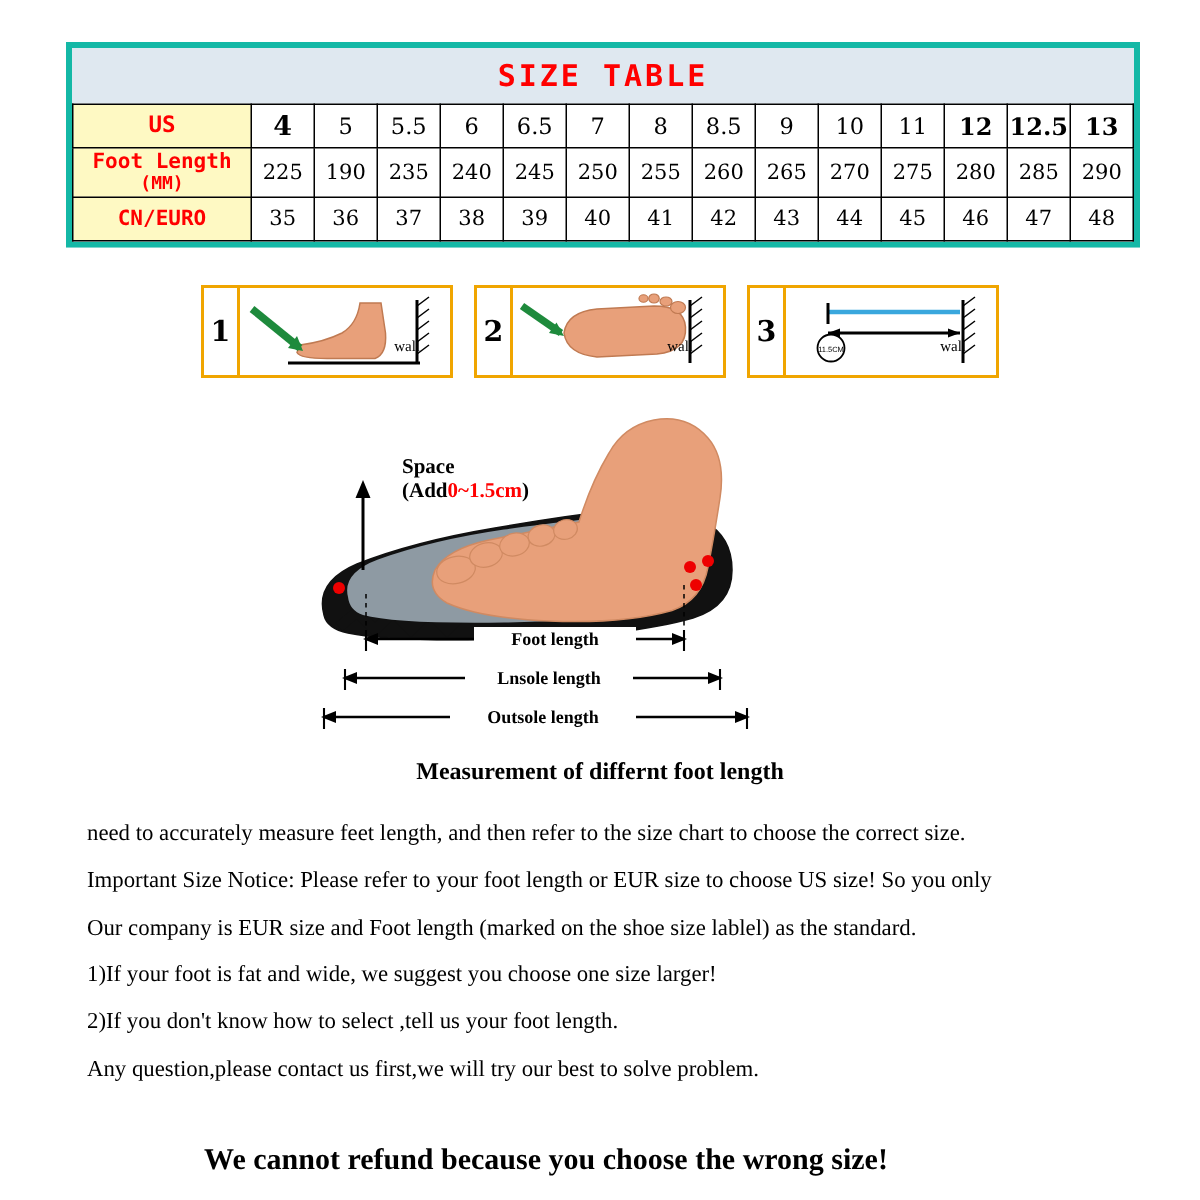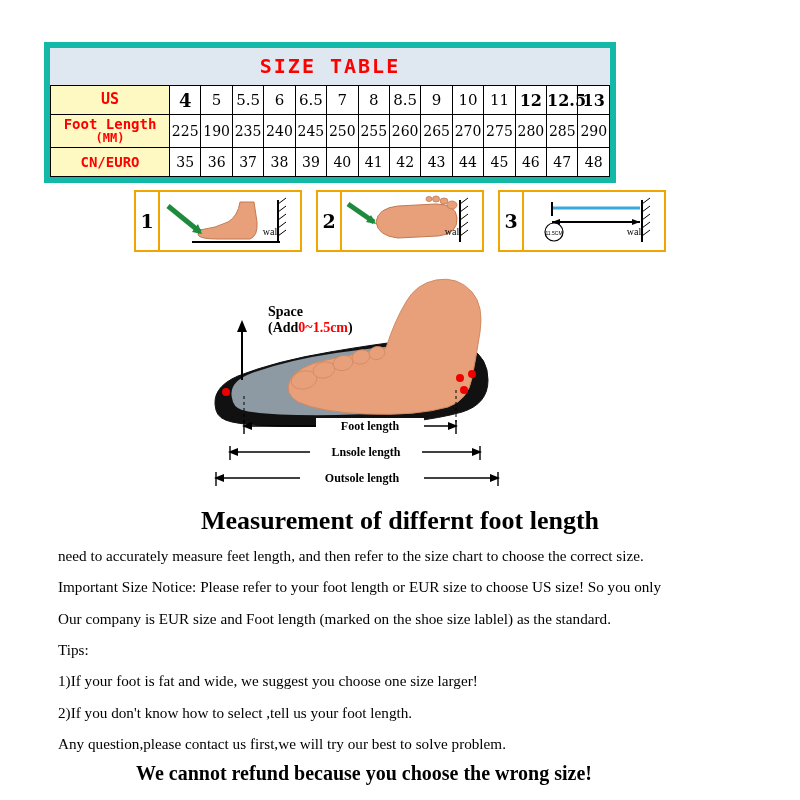--- a/index.html
+++ b/index.html
@@ -16,23 +16,23 @@
   .page {
     position: relative;
     width: 800px;
     height: 800px;
   }
 
   
   .table-block {
     position: absolute;
     left: 44px;
-    top: 42px;
-    width: 572px;
-    border: 6px solid #14b8a6;
+    top: 28px;
+    width: 716px;
+    border: 4px solid #14b8a6;
     box-sizing: border-box;
     background: #dfe8f0;
   }
   .table-title {
     text-align: center;
     color: #ff0000;
     font-family: "DejaVu Sans Mono", monospace;
     font-size: 20px;
     font-weight: bold;
     letter-spacing: 2px;
@@ -153,21 +153,21 @@
   .space-label .red {
     color: #ff0000;
   }
   .measure-title {
     position: absolute;
     left: 0;
     top: 506px;
     width: 800px;
     text-align: center;
     font-family: "Liberation Serif", serif;
-    font-size: 26px;
+    font-size: 16px;
     font-weight: bold;
     color: #000;
   }
 
   
   .notice {
     position: absolute;
     left: 58px;
     top: 540px;
     width: 700px;
@@ -402,21 +402,20 @@
       <div><span>(Add</span><span class="red">0~1.5cm</span><span>)</span></div>
     </div>
   </div>
 
   <div class="measure-title">Measurement of differnt foot length</div>
 
   <div class="notice">
     <p>need to accurately measure feet length, and then refer to the size chart to choose the correct size.</p>
     <p>Important Size Notice: Please refer to your foot length or EUR size to choose US size! So you only</p>
     <p>Our company is EUR size and Foot length (marked on the shoe size lablel) as the standard.</p>
-    <p>Tips:</p>
     <p>1)If your foot is fat and wide, we suggest you choose one size larger!</p>
     <p>2)If you don't know how to select ,tell us your foot length.</p>
     <p>Any question,please contact us first,we will try our best to solve problem.</p>
   </div>
 
   <div class="footer-warn">We cannot refund because you choose the wrong size!</div>
 
 </div>
 
 </body></html>

